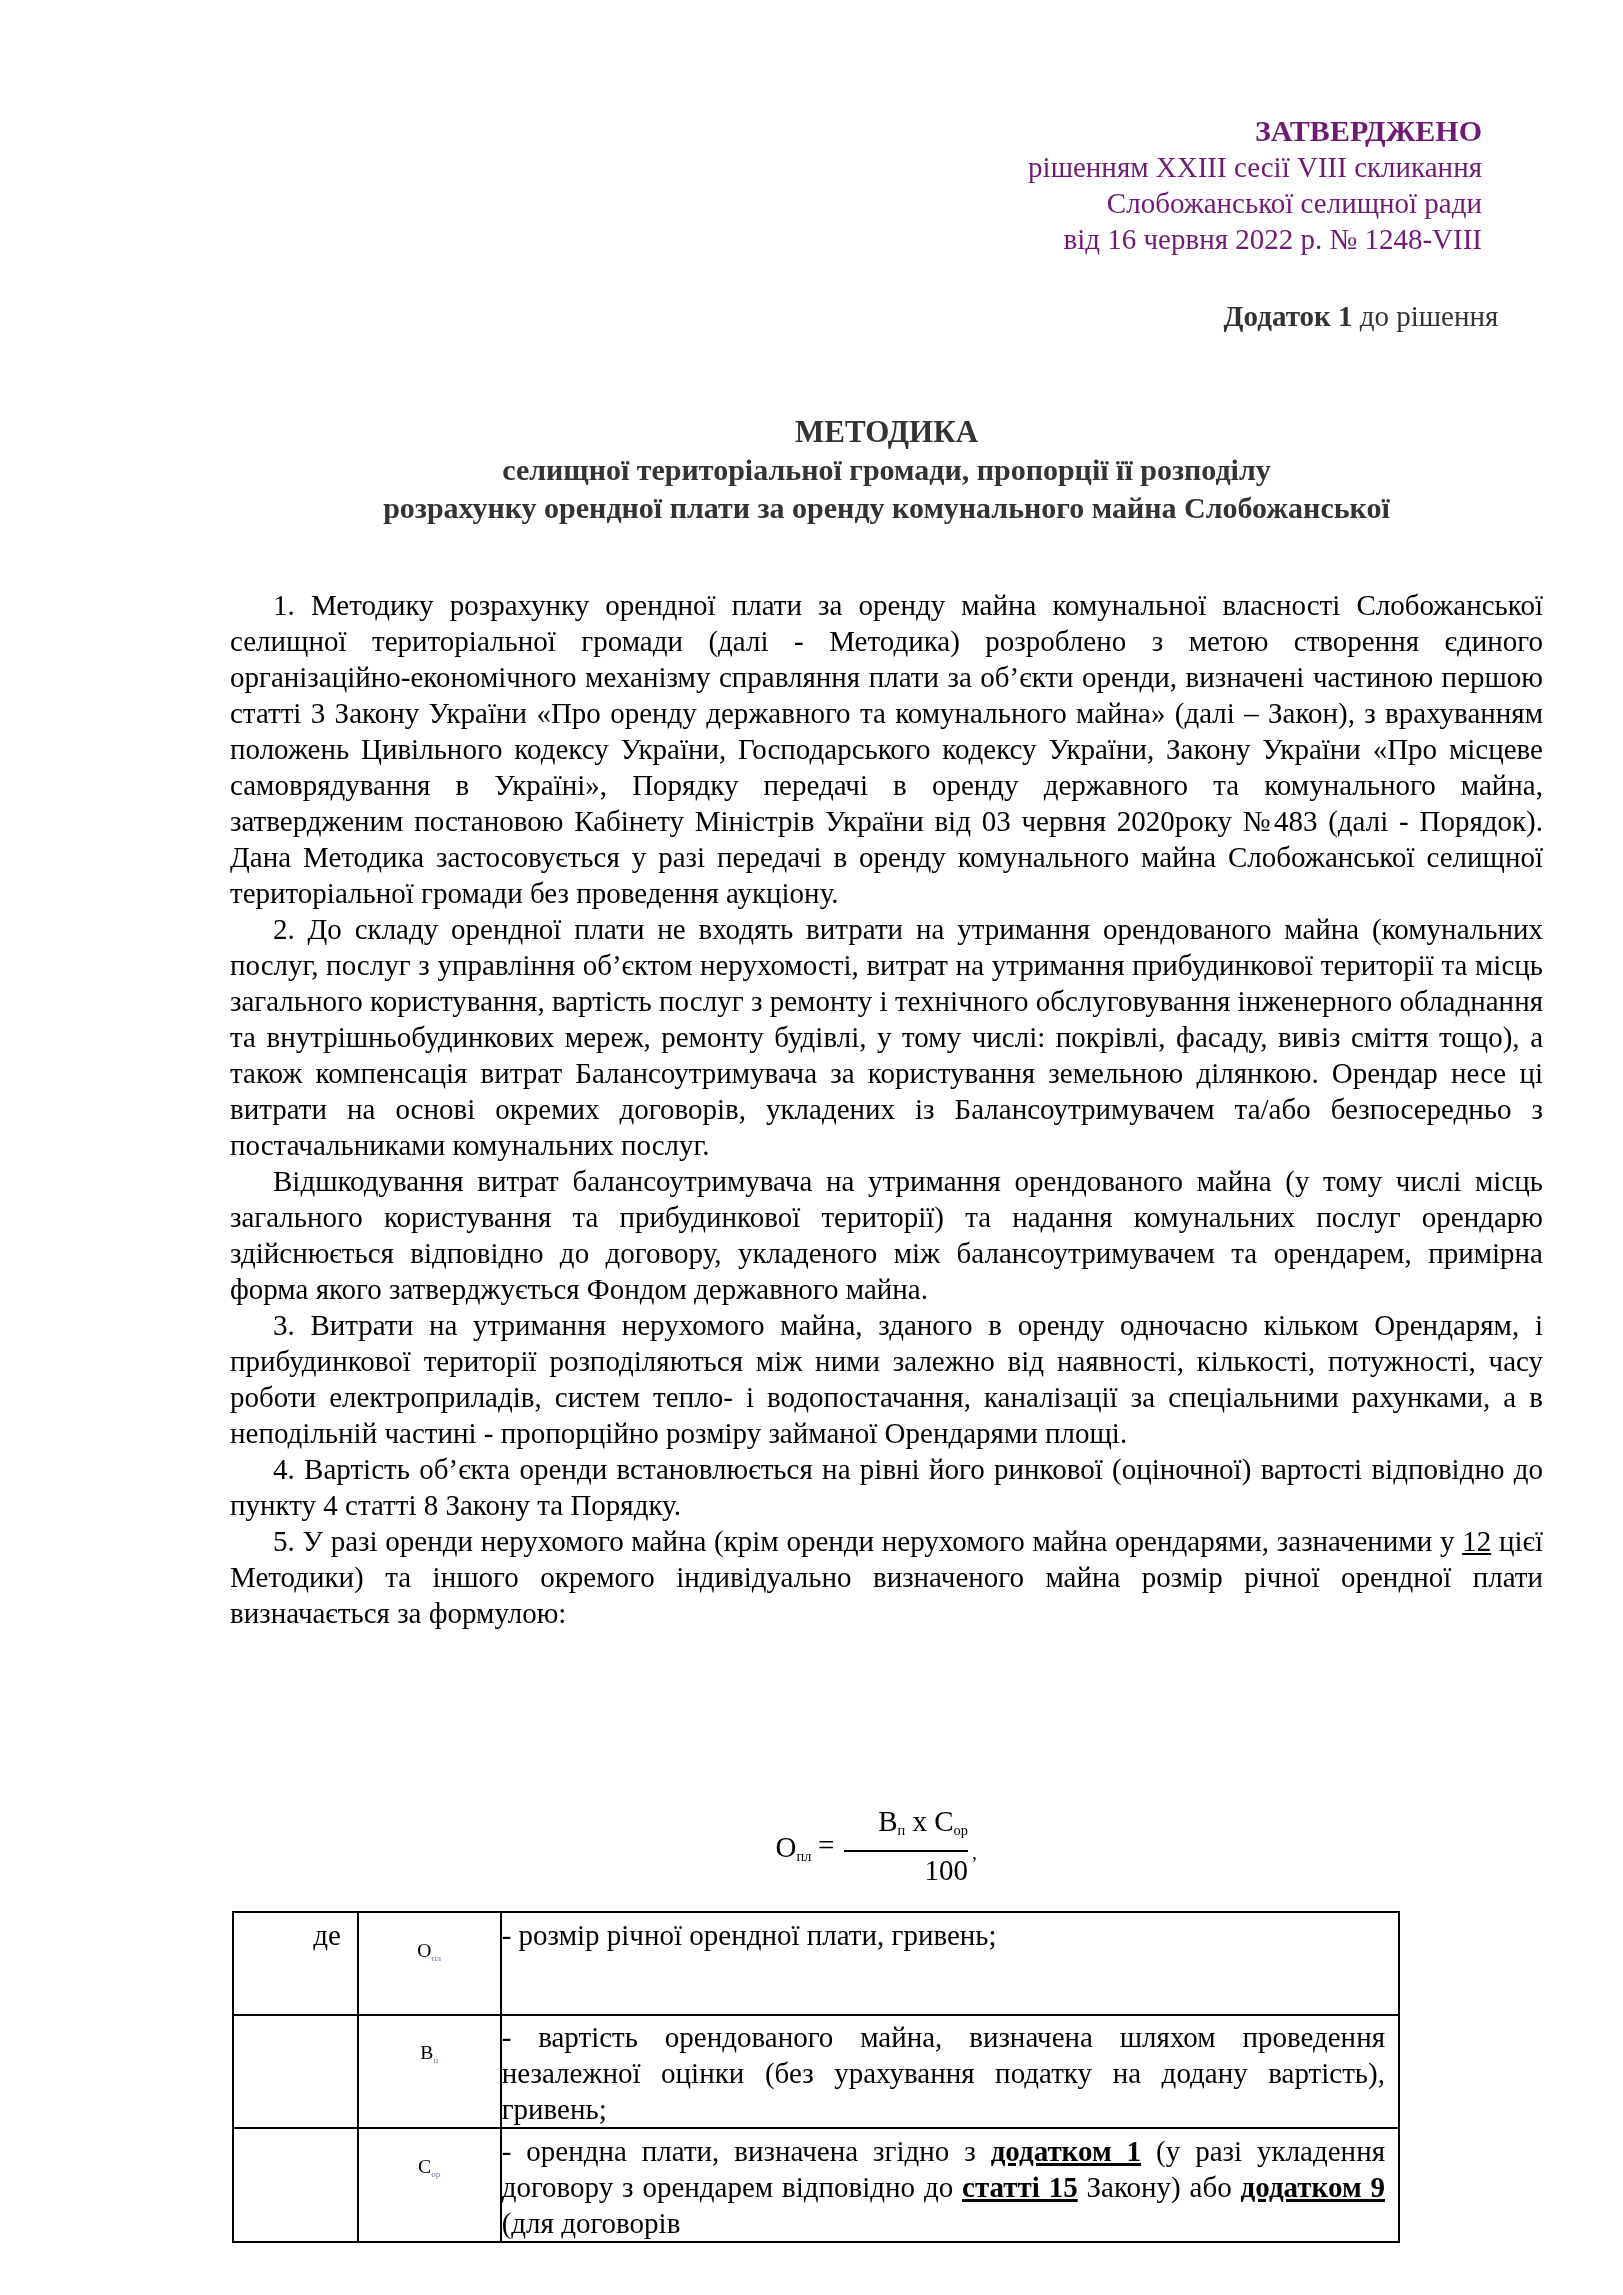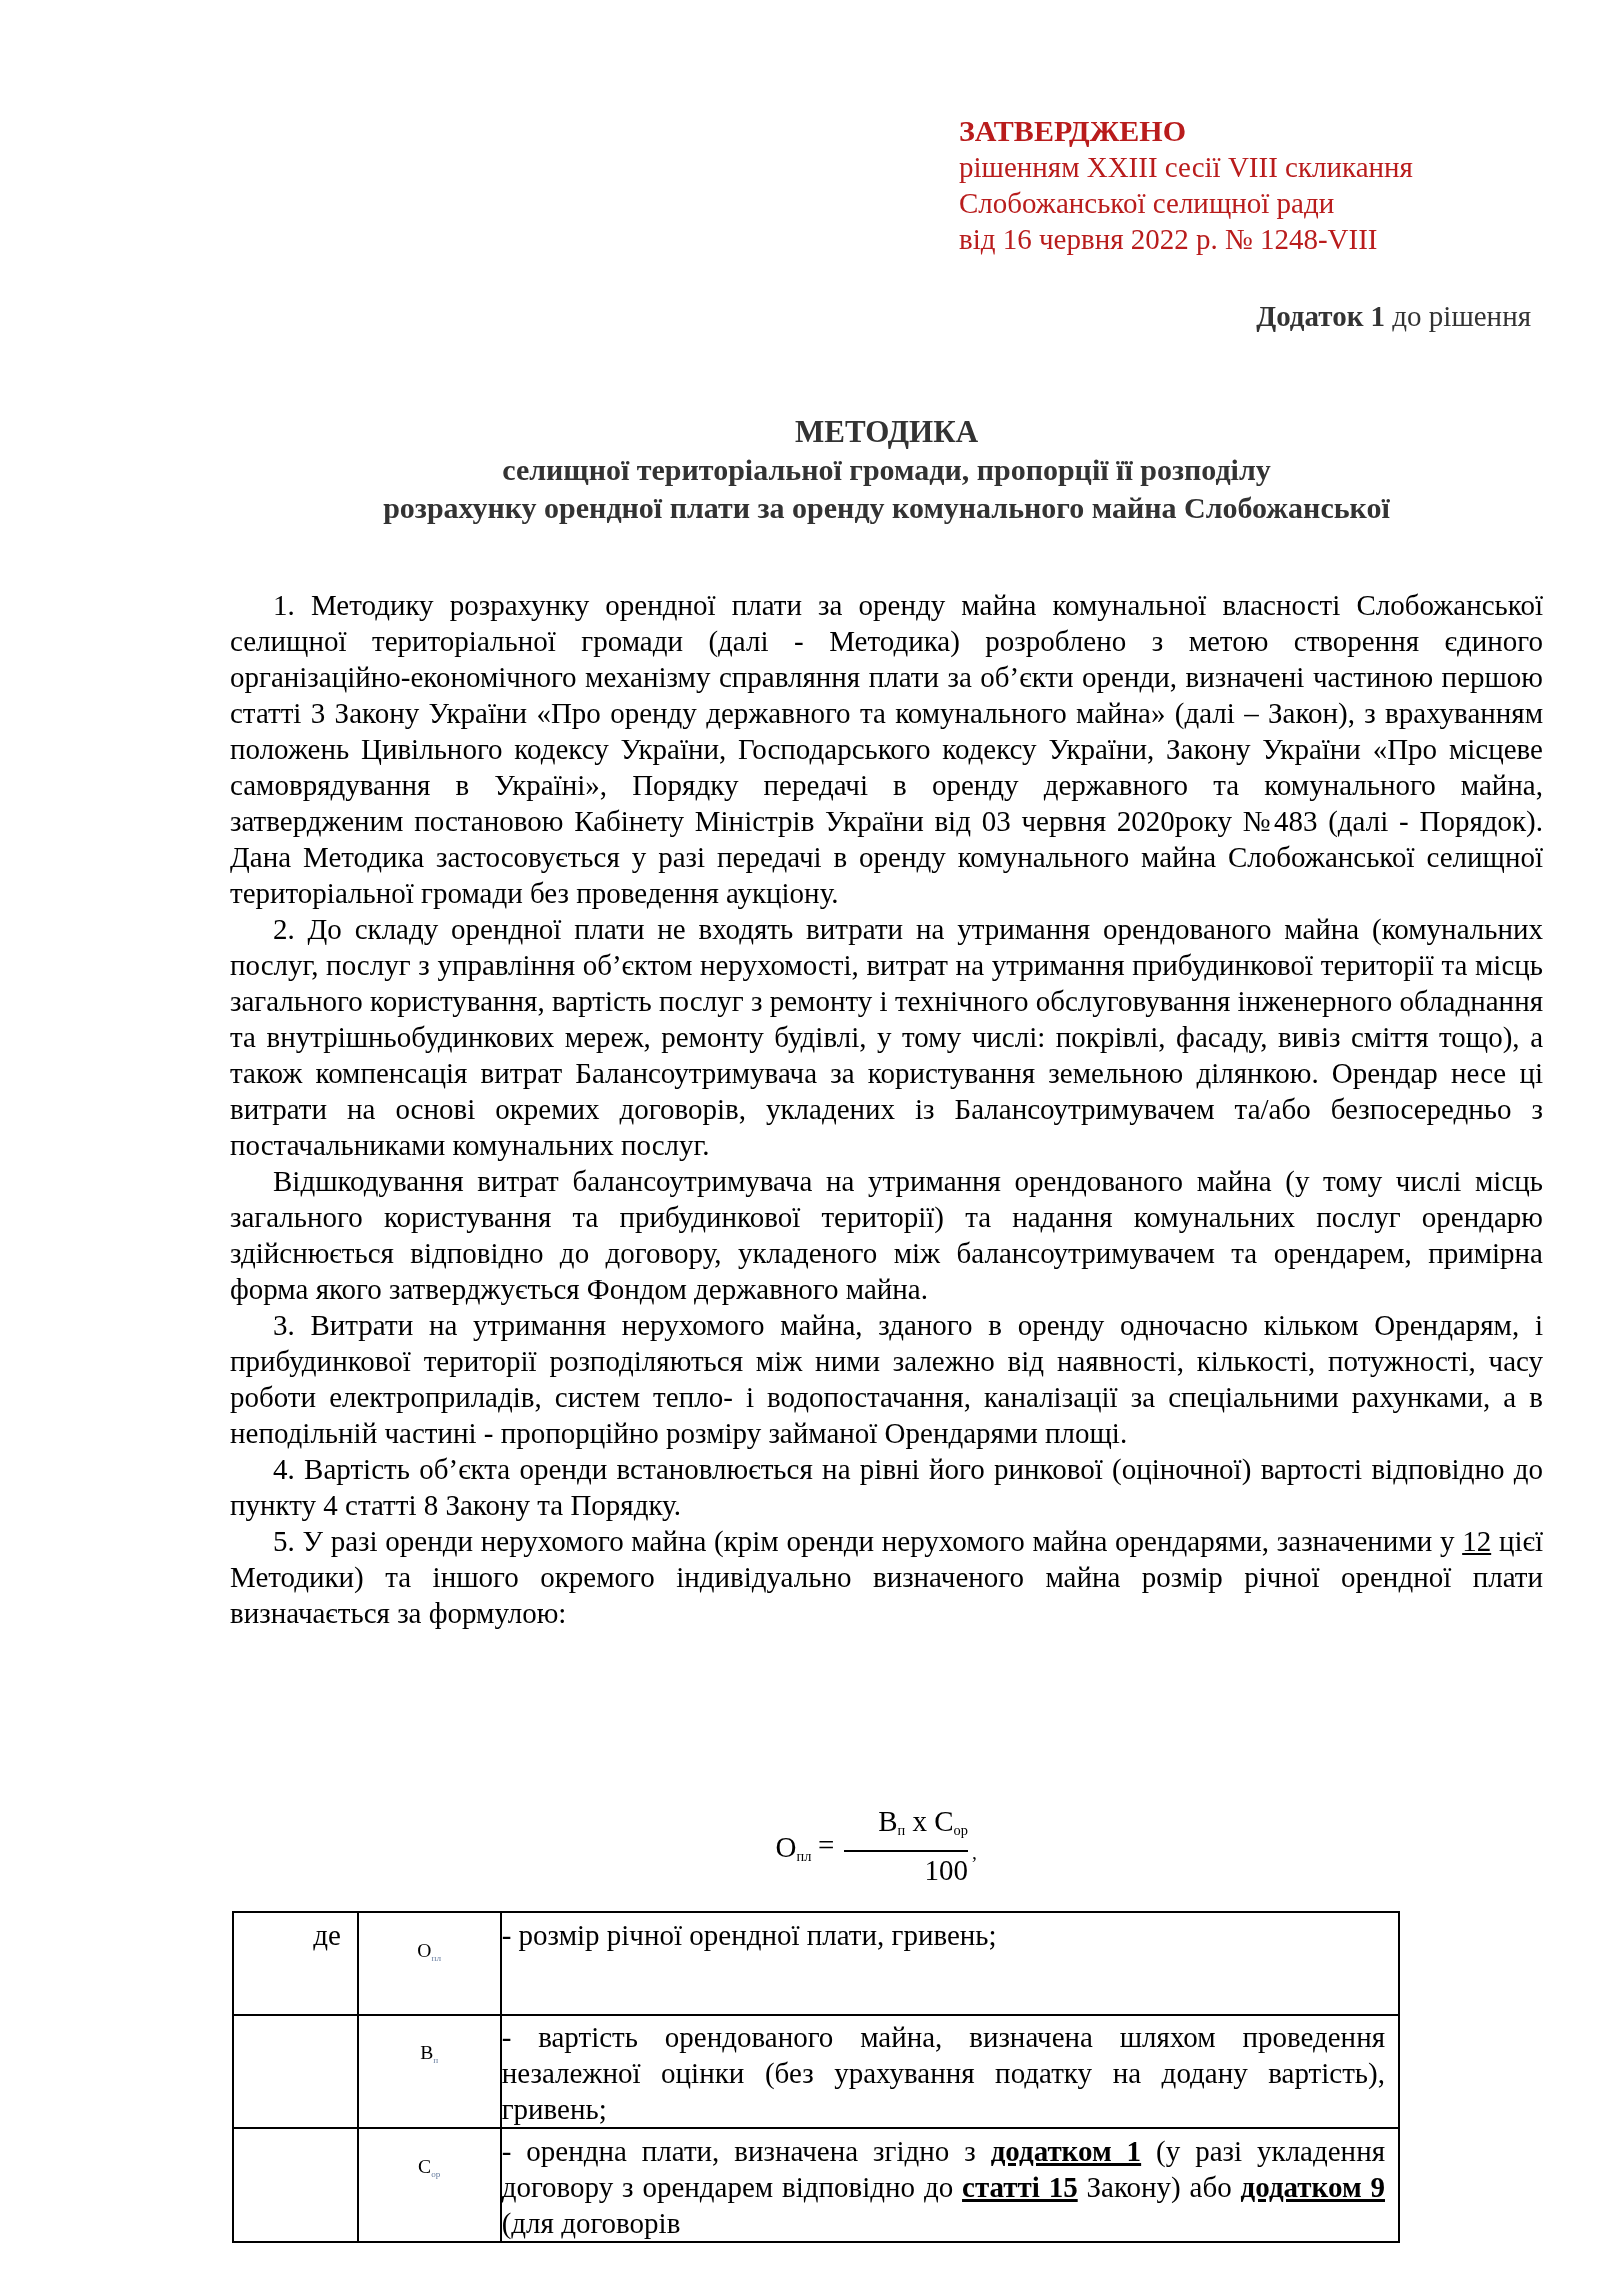--- a/index.html
+++ b/index.html
@@ -5,26 +5,26 @@
   html, body { margin: 0; padding: 0; background: #ffffff; }
   body {
     width: 1623px; height: 2295px; position: relative; overflow: hidden;
     font-family: "Liberation Serif", "DejaVu Serif", serif;
     color: #000;
   }
   .page { position: absolute; left: 0; top: 0; width: 1623px; height: 2295px; background: #fff; }
 
   .approval {
     position: absolute; left: 959px; top: 113px; width: 523px;
-    text-align: left; font-size: 29px; line-height: 36px; color: #b91c1c;
+    text-align: right; font-size: 29px; line-height: 36px; color: #701a75;
   }
   .approval .title { font-weight: bold; font-size: 30px; }
   .annex {
     position: absolute; left: 1191px; top: 300px; width: 340px;
-    text-align: right; font-size: 29px; color: #333;
+    text-align: center; font-size: 29px; color: #333;
   }
   .annex b { font-weight: bold; }
 
   .doc-title {
     position: absolute; left: 230px; top: 412px; width: 1313px;
     text-align: center; color: #333; font-weight: bold;
   }
   .doc-title .main { font-size: 31px; line-height: 39px; }
   .doc-title .sub { font-size: 30px; line-height: 38px; }
 

